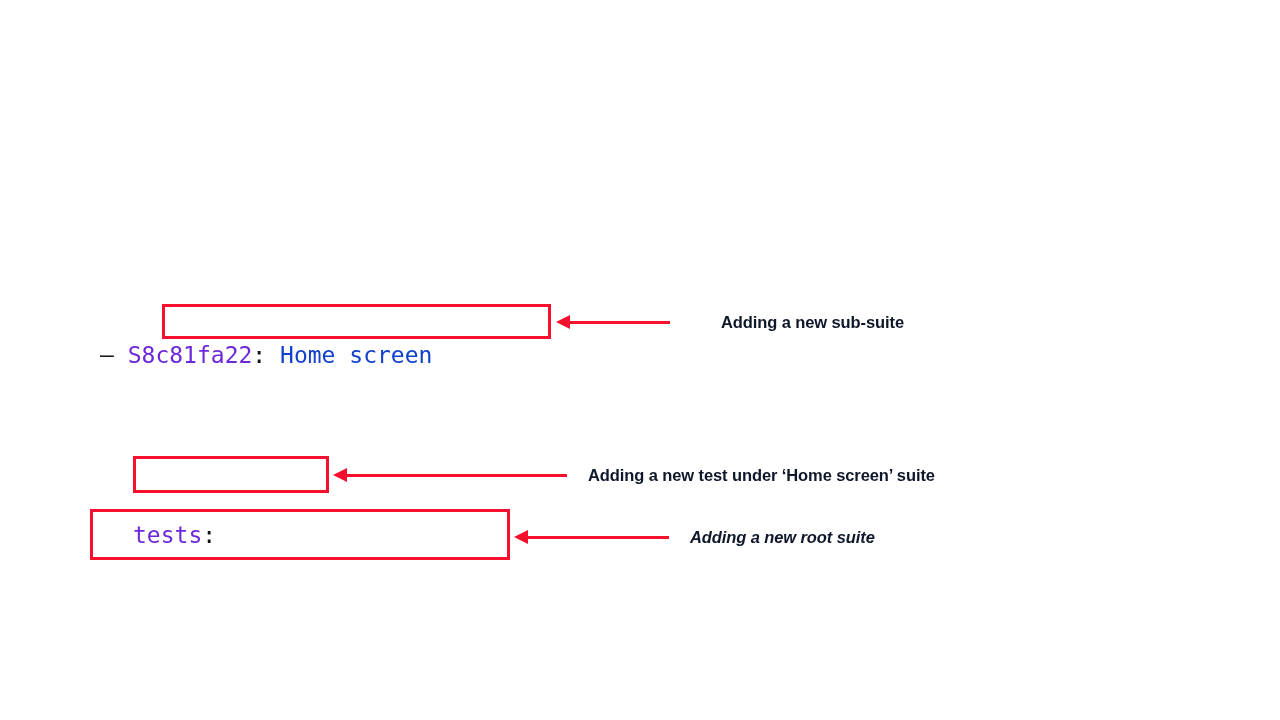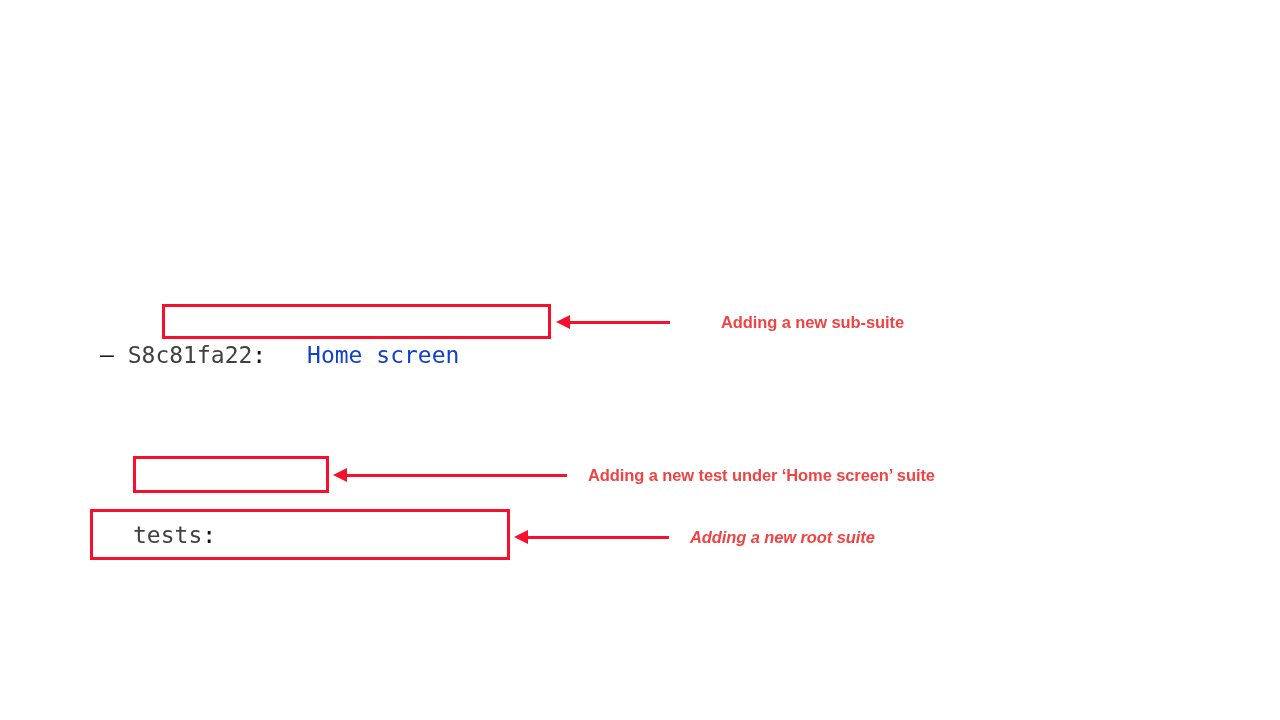--- a/index.html
+++ b/index.html
@@ -23,22 +23,22 @@
     font-family: "DejaVu Sans Mono", monospace;
     font-size: 23px;
     line-height: 30px;
     white-space: pre;
     color: #111111;
   }
   .row { white-space: pre; height: 30px; }
   .indent1 { padding-left: 33px; }
   .indent2 { padding-left: 66px; }
   .dash { color: #1a1a1a; }
-  .key  { color: #404040; }
-  .val  { color: #1140cc; margin-left: 27px; }
+  .key  { color: #6d28d9; }
+  .val  { color: #1140cc; }
   .colon { color: #111111; }
 
   
   .redbox {
     position: absolute;
     border: 3px solid #f5102e;
     box-sizing: border-box;
     pointer-events: none;
   }
   #box-subsuite  { left: 162px; top: 304px; width: 389px; height: 35px; }
@@ -72,21 +72,21 @@
   #arrow-subsuite  { left: 556px; top: 315px; width: 114px; }
   #arrow-newtest   { left: 333px; top: 468px; width: 234px; }
   #arrow-rootsuite { left: 514px; top: 530px; width: 155px; }
 
   
   .note {
     position: absolute;
     font-family: "Liberation Sans", sans-serif;
     font-weight: bold;
     font-size: 16.5px;
-    color: #ef4444;
+    color: #0f172a;
     white-space: nowrap;
     letter-spacing: -0.1px;
     text-align: center;
   }
   #note-subsuite  { left: 721px; top: 313px; }
   #note-newtest   { left: 588px; top: 466px; }
   #note-rootsuite { left: 690px; top: 528px; font-style: italic; }
 </style>
 </head>
 <body>

